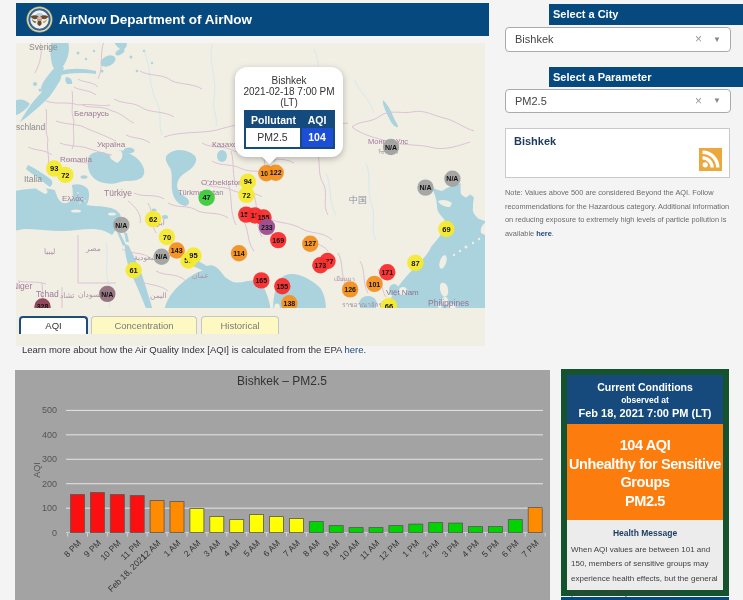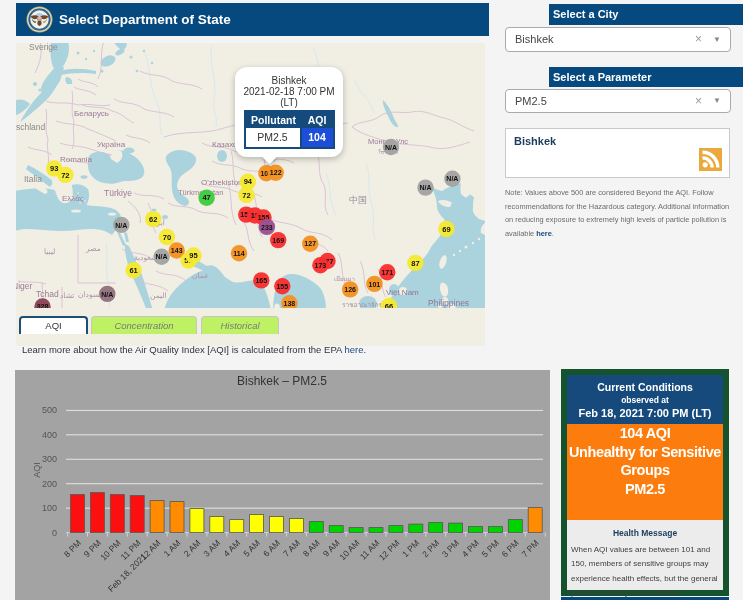--- a/index.html
+++ b/index.html
@@ -19,31 +19,31 @@
 .dd .x{position:absolute;right:28px;top:0;color:#999;font-size:12px;}
 .dd .c{position:absolute;right:9px;top:0;color:#888;font-size:8px;}
 #rssbox{left:505px;top:128px;width:223px;height:48px;background:#fff;border:1px solid #c9c9c9;}
 #rssbox .b{position:absolute;left:8px;top:6px;color:#1b3b5e;font-weight:bold;font-size:11px;}
 #note{left:505px;top:186px;width:230px;font-size:7.4px;color:#6b6b6b;line-height:13.6px;}
 #note a{color:#1b4a7a;font-weight:bold;}
 .tab{top:316px;height:18px;box-sizing:border-box;text-align:center;font-size:9.5px;}
 #tab1{left:19px;width:69px;background:#fff;border:2px solid #1c4e79;border-bottom:none;border-radius:4px 4px 0 0;color:#333;line-height:15px;}
 #tab2{left:91px;width:106px;}
 #tab3{left:201px;width:78px;}
-.tabg{background:#bef264;border:1px solid #c5c5c5;border-bottom:none;border-radius:4px 4px 0 0;color:#7a7a7a;line-height:17px;font-style:italic;}
+.tabg{background:#fef9c3;border:1px solid #c5c5c5;border-bottom:none;border-radius:4px 4px 0 0;color:#7a7a7a;line-height:17px;}
 #learn{left:22px;top:344px;font-size:9.5px;color:#333;}
 #learn a{color:#1b4a7a;}
 #chart{left:15px;top:370px;width:535px;height:230px;background:#a3a3a3;}
 #cc{left:561px;top:369px;width:168px;height:227px;border:6px solid #14532d;box-sizing:border-box;background:#ececec;}
 #cchdr{width:100%;height:49px;background:#164a7c;color:#fff;text-align:center;}
 #cchdr .l1{font-size:10.5px;font-weight:bold;padding-top:6px;}
 #cchdr .l2{font-size:8.5px;font-weight:bold;margin-top:2px;}
 #cchdr .l3{font-size:11px;font-weight:bold;margin-top:2px;}
 #ccor{width:100%;height:96px;background:#fc7d0d;color:#fff;text-align:center;font-weight:bold;font-size:14.5px;line-height:18.5px;letter-spacing:-0.4px;}
-#ccor .in{}
+#ccor .in{padding-top:12px;}
 #cchm{width:100%;text-align:center;}
 #cchm .h{font-size:8.5px;font-weight:bold;color:#1b3b5e;padding-top:8px;}
 #cchm .t{font-size:8px;color:#3f3f3f;text-align:left;padding:5px 2px 0 4px;line-height:14.4px;}
 #bstrip{left:561px;top:597px;width:168px;height:3px;background:#05497e;}
 #popup{left:219px;top:24px;width:108px;background:#fff;border-radius:12px;box-shadow:0 2px 6px rgba(0,0,0,.25);text-align:center;font-size:10px;color:#333;}
 #popup .tbl{width:87px;margin:2px auto 8px auto;border:2px solid #144a7c;}
 #popup .hrow{display:flex;background:#144a7c;color:#fff;font-weight:bold;height:16px;line-height:16px;font-size:10.5px;}
 #popup .hrow .c1{width:56px;}
 #popup .hrow .c2{width:31px;}
 #popup .brow{display:flex;height:19px;line-height:19px;font-size:10.5px;}
@@ -60,21 +60,21 @@
       <circle cx="13.5" cy="13.5" r="11.2" fill="#39628f"></circle>
       <circle cx="13.5" cy="13.5" r="9.2" fill="#f2f0ec"></circle>
 <path d="M9.5,10.5 a4,3.5 0 0 1 8,0 z" fill="#b3cede"></path>
 <path d="M4.6,10.5 C7.5,8.8 10.5,8.6 13.5,11 C16.5,8.6 19.5,8.8 22.4,10.5 C20.5,13.8 17.5,13.4 15.6,12.6 L15.2,15.8 C16.4,17.4 15.4,19.2 13.5,20 C11.6,19.2 10.6,17.4 11.8,15.8 L11.4,12.6 C9.5,13.4 6.5,13.8 4.6,10.5 Z" fill="#6b4a2c"></path>
 <rect x="11.6" y="10.8" width="3.8" height="3.8" rx="0.5" fill="#f8f8f8"></rect>
 <rect x="11.6" y="11.5" width="3.8" height="0.8" fill="#c05a5a"></rect>
       <rect x="11.6" y="12.9" width="3.8" height="0.8" fill="#c05a5a"></rect>
 <path d="M5.5,12.5 c1.5,2.2 3.2,2.8 5,2.9 l-1.2,1.8 c-2,-0.7 -3.2,-2.4 -3.8,-4.7z" fill="#5c7a46"></path>
 <path d="M21.5,12.5 c-1.5,2.2 -3.2,2.8 -5,2.9 l1.2,1.8 c2,-0.7 3.2,-2.4 3.8,-4.7z" fill="#b9a84f"></path>
     </svg>
-<div class="ttl">Select Department of State</div>
+<div class="ttl">AirNow Department of AirNow</div>
   </div>
 
 <div id="map" class="abs">
     <svg width="469" height="265" viewBox="0 0 469 265" style="position:absolute;left:0;top:0">
       <rect width="469" height="265" fill="#f1eee4"></rect>
       <g fill="#abd3de">
         <path d="M35,-2 L52,-2 C54,6 53,14 48,22 C44,27 39,28 37,24 C34,16 34,6 35,-2 Z"></path>
         <path d="M48,24 C46,34 41,44 34,53 C28,60 19,67 11,74 L4,79 C11,66 18,57 25,50 C32,42 38,32 40,23 Z"></path>
         <path d="M40,24 C44,28 46,32 44,38 C40,44 34,48 28,52 C24,50 24,44 28,38 C32,32 36,27 40,24 Z"></path>
         <path d="M44,28 C54,25 66,25 80,28 L80,31 C66,29 54,30 45,32 Z"></path>

